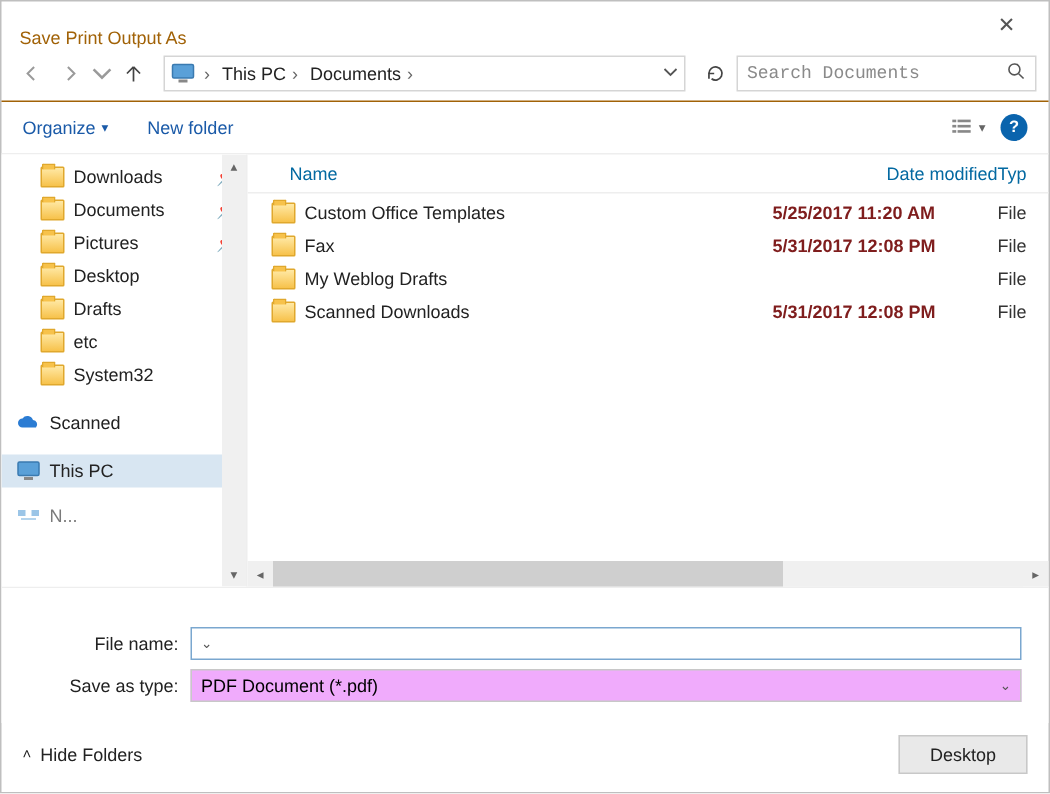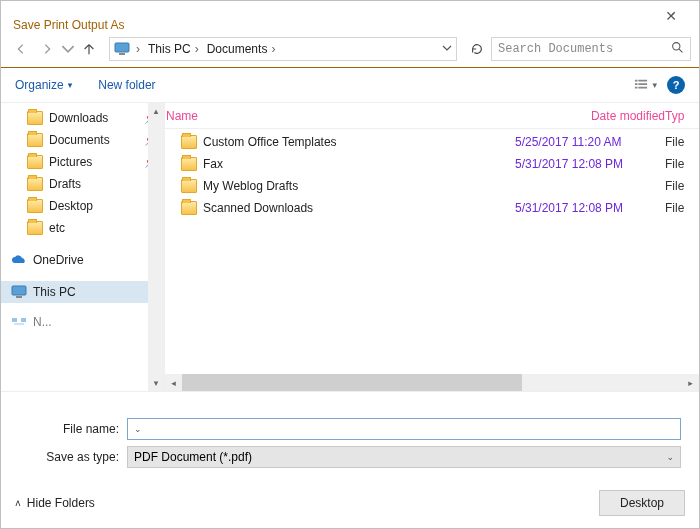--- a/index.html
+++ b/index.html
@@ -40,39 +40,39 @@
   .sb-item .pin { color:#777; margin-left:auto; margin-right:6px; font-size:11px;}
   .folder-icon { width:16px; height:14px; background: linear-gradient(#ffe9a6,#f7c24b); border:1px solid #e0a82d; border-radius:1px; position:relative;}
   .folder-icon::before { content:""; position:absolute; top:-3px; left:0; width:7px; height:3px; background:#f7c24b; border:1px solid #e0a82d; border-bottom:none; border-radius:1px 1px 0 0;}
   .onedrive-icon { width:16px; height:12px; }
   .onedrive-icon svg { width:16px; height:12px; }
   .pc-icon { width:16px; height:14px; }
   .pc-icon svg { width:16px; height:14px; }
   .sb-scroll { position:absolute; right:0; top:0; bottom:0; width:16px; background:#f0f0f0; display:flex; flex-direction:column; align-items:center; justify-content:space-between; color:#666;}
   .sb-scroll .arr { height:16px; display:flex; align-items:center; justify-content:center; font-size:9px;}
   .main { flex:1; display:flex; flex-direction:column; min-width:0;}
-  .colhdr { height:26px; border-bottom:1px solid #eee; display:flex; align-items:center; color:#ec4899; padding-left:1px;}
+  .colhdr { height:26px; border-bottom:1px solid #eee; display:flex; align-items:center; color:#0369a1; padding-left:28px;}
   .colhdr .c-name { flex:1; }
   .colhdr .c-date { width:150px;text-align:right; }
   .colhdr .c-type { width:34px; }
   .rows { flex:1; overflow:hidden; padding-top:2px;}
   .row { display:flex; align-items:center; height:22px; padding-left:16px; color:#222;}
   .row .ficon { margin-right:6px;}
   .row .rname { flex:1; white-space:nowrap; overflow:hidden; text-overflow:ellipsis;}
-  .row .rdate { width:150px; color:#6d28d9;}
+  .row .rdate { width:150px; color:#7f1d1d;font-weight:bold;}
   .row .rtype { width:34px; color:#333;}
   .hscroll { height:17px; background:#f0f0f0; display:flex; align-items:center;}
   .hscroll .harr { width:17px; text-align:center; color:#666; font-size:9px;}
   .hscroll .htrack { flex:1; background:#f0f0f0; position:relative; height:17px;}
   .hscroll .hthumb { position:absolute; left:0; top:0; height:17px; width:68%; background:#cfcfcf;}
   .formarea { border-top:1px solid #eee; padding:26px 18px 8px 18px; background:#fff;}
   .frow { display:flex; align-items:center; margin-bottom:6px;}
   .frow label { width:100px; text-align:right; margin-right:8px; color:#222;}
   .combo { flex:1; height:22px; border:1px solid #7aa7cf; display:flex; align-items:center; padding:0 6px; background:#fff;}
-  .combo.grey { border-color:#c8c8c8; background:#e5e5e5;}
+  .combo.grey { border-color:#c8c8c8; background:#f0abfc;}
   .combo input { border:none; outline:none; flex:1; background:transparent; font-size:12px;}
   .combo .dd { color:#555; font-size:9px;}
   .footer { display:flex; align-items:center; padding:8px 14px 12px 14px;}
   .footer .hide { display:flex; align-items:center; gap:6px; color:#222;}
   .footer .spacer { flex:1;}
   .btn { min-width:86px; height:26px; background:#e9e9e9; border:1px solid #c8c8c8; display:flex; align-items:center; justify-content:center; margin-left:10px; color:#222;}
 </style>
 </head>
 <body>
 
@@ -182,36 +182,40 @@
             <span>Documents</span>
             <span class="pin">📌</span>
           </div>
         <div class="sb-item indent1">
             <span class="folder-icon"></span>
             <span>Pictures</span>
             <span class="pin">📌</span>
           </div>
         <div class="sb-item indent1">
             <span class="folder-icon"></span>
+            <span>Desktop</span>
+          </div>
+        <div class="sb-item indent1">
+            <span class="folder-icon"></span>
             <span>Drafts</span>
           </div>
         <div class="sb-item indent1">
             <span class="folder-icon"></span>
-            <span>Desktop</span>
-          </div>
-        <div class="sb-item indent1">
-            <span class="folder-icon"></span>
             <span>etc</span>
+          </div>
+        <div class="sb-item indent1">
+            <span class="folder-icon"></span>
+            <span>System32</span>
           </div>
         <div style="height:10px;"></div>
         <div class="sb-item root">
             <span class="onedrive-icon"><svg viewBox="0 0 16 12">
                 <path d="M4 9a3 3 0 0 1 0-6 4 4 0 0 1 7 1 3 3 0 0 1 2 5z" fill="#2b7cd3"></path>
               </svg></span>
-            <span>OneDrive</span>
+            <span>Scanned</span>
           </div>
         <div style="height:10px;"></div>
         <div class="sb-item root selected">
             <span class="pc-icon"><svg viewBox="0 0 16 14">
                 <rect x="1" y="1" width="14" height="9" rx="1" fill="#5aa0d8" stroke="#3a7ab0"></rect>
                 <rect x="5" y="11" width="6" height="2" fill="#888"></rect>
               </svg></span>
             <span>This PC</span>
           </div>
         <div style="height:8px;"></div>

